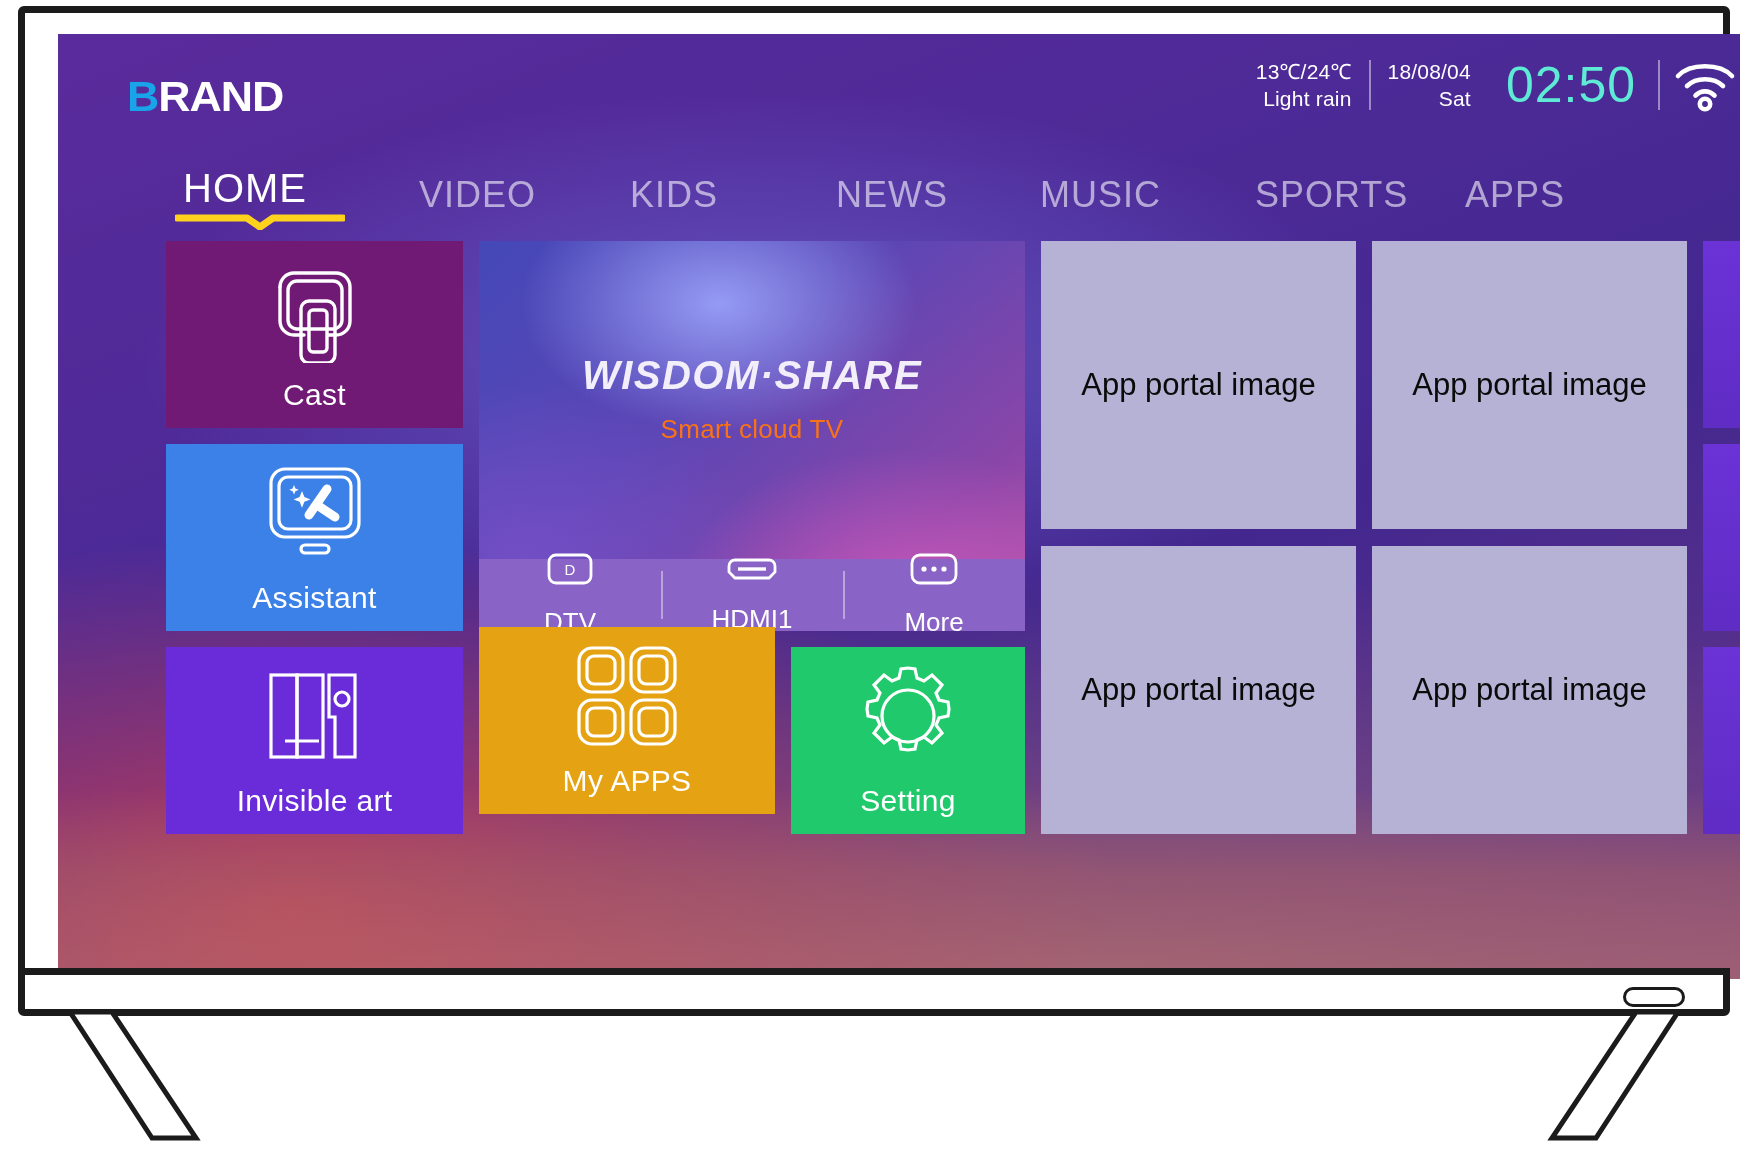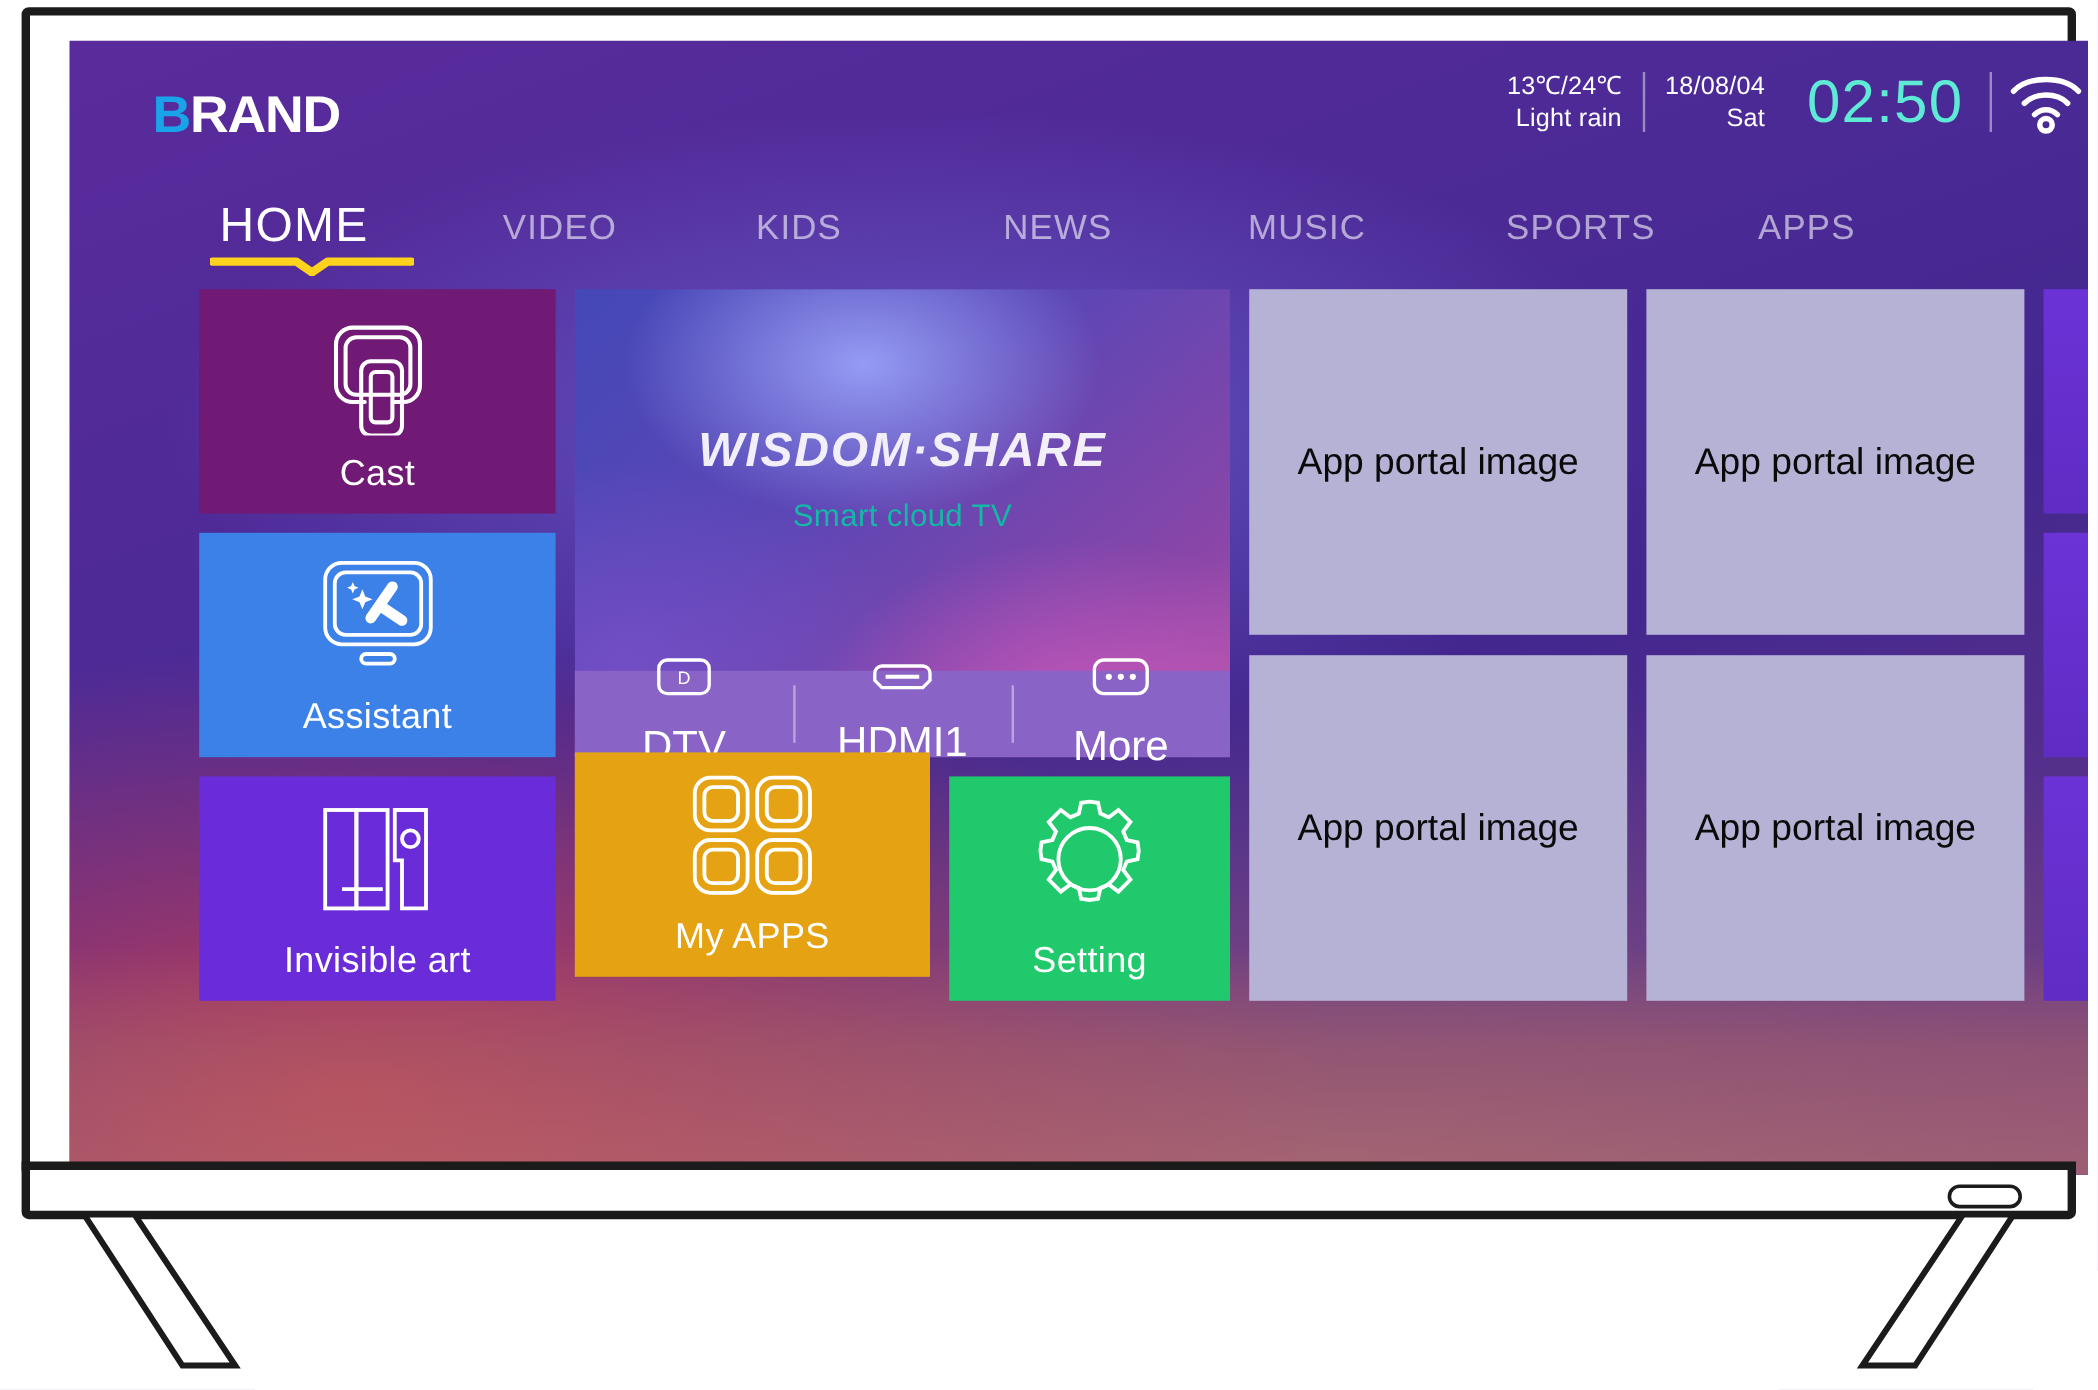--- a/index.html
+++ b/index.html
@@ -70,21 +70,21 @@
   #brand-b { color: #19A3E8; }
   #brand-rest { color: #ffffff; }
 
   
   #nav {
     position: absolute; left: 125px; top: 140px; right: 40px;
     display: flex; align-items: flex-start;
   }
   .nav-item {
     color: rgba(255,255,255,0.58);
-    font-size: 29px; letter-spacing: 1px;
+    font-size: 36px; letter-spacing: 1px;
     position: relative; white-space: nowrap;
   }
   .nav-item.active { color: #ffffff; font-size: 40px; margin-top: -8px; }
   .nav-underline {
     position: absolute; left: -8px; right: -8px; bottom: -19px; height: 16px;
   }
 
   
   #content { position: absolute; left: 80px; top: 207px; right: 0; bottom: 0; }
 
@@ -114,38 +114,38 @@
       linear-gradient(140deg, #4548b8 0%, #5b46b5 40%, #8a46a8 78%, #b254a8 100%);
   }
   #hero-text {
     position: absolute; left: 0; right: 0; top: 112px;
     text-align: center; color: #ffffff;
   }
   #hero-title {
     font-size: 40px; font-weight: bold; font-style: italic;
     letter-spacing: 1.5px; color:#F2EFFA;
   }
-  #hero-sub { font-size: 26px; margin-top: 16px; color:#14b8a6; letter-spacing:.3px; }
+  #hero-sub { font-size: 26px; margin-top: 16px; color:#f97316; letter-spacing:.3px; }
 
   #source-bar {
     position: absolute; left: 341px; top: 318px; width: 546px; height: 72px;
     background: #8A63C6;
     display: flex; align-items: center;
   }
   .source-item {
     flex: 1; display: flex; flex-direction: column;
     align-items: center; justify-content: center;
     color: #ffffff; position: relative; height: 100%;
   }
   .source-item + .source-item::before {
     content:""; position:absolute; left:0; top:12px; bottom:12px;
     width: 2px; background: rgba(255,255,255,0.42);
   }
   .source-icon { height: 34px; display:flex; align-items:center; justify-content:center; }
-  .source-label { font-size: 35px; margin-top: 22px; }
+  .source-label { font-size: 26px; margin-top: 22px; }
 
   #tile-myapps  { left: 341px; top: 386px; width: 296px; height: 187px; background:#E5A213; }
   #tile-setting { left: 653px; top: 406px; width: 234px; height: 187px; background:#20C96B; }
 
   .portal {
     position: absolute;
     background: #B6B2D6;
     color: #0a0a0a;
     display: flex; align-items: center; justify-content: center;
     font-size: 31px;

